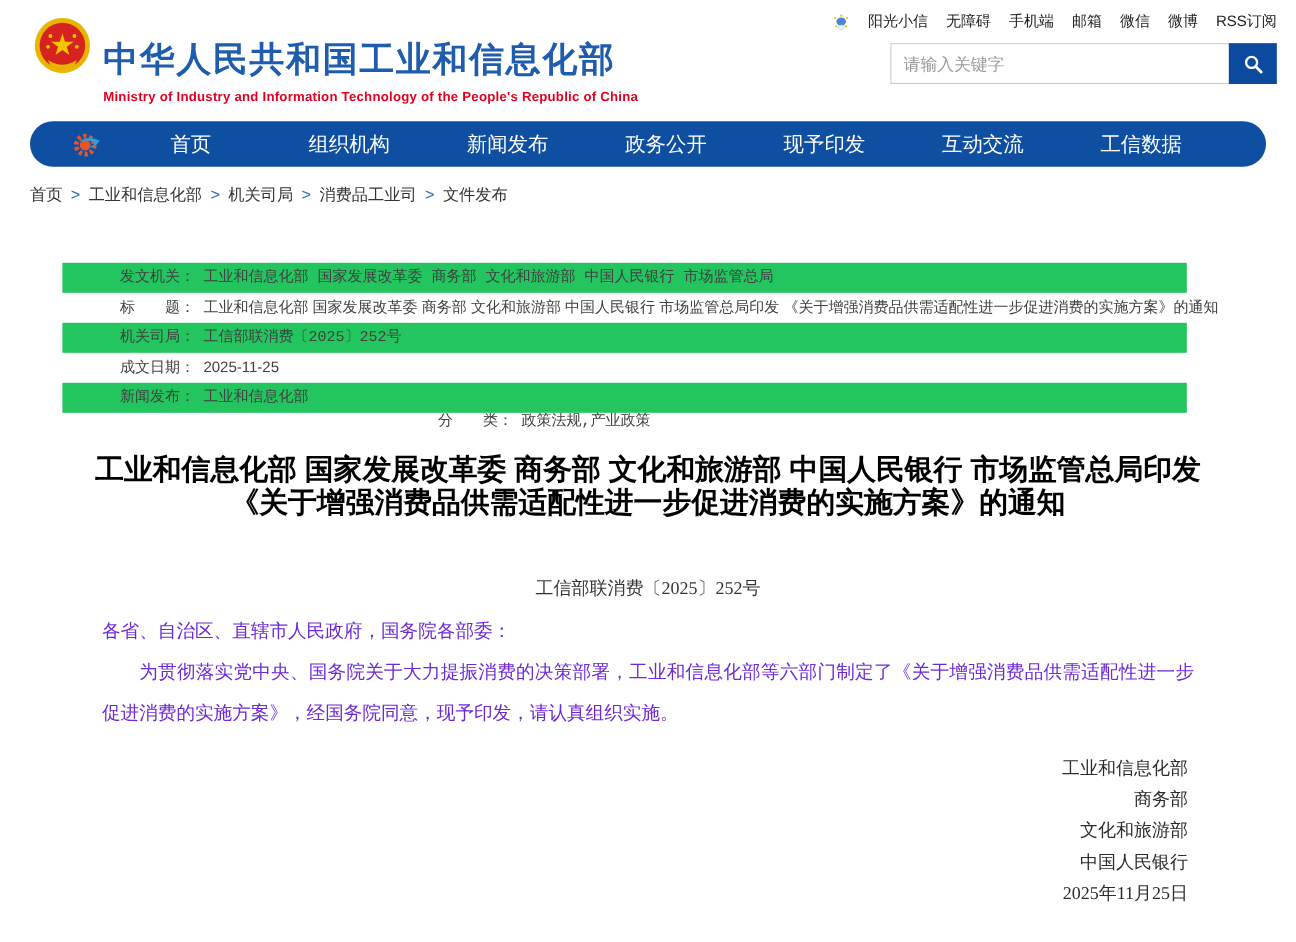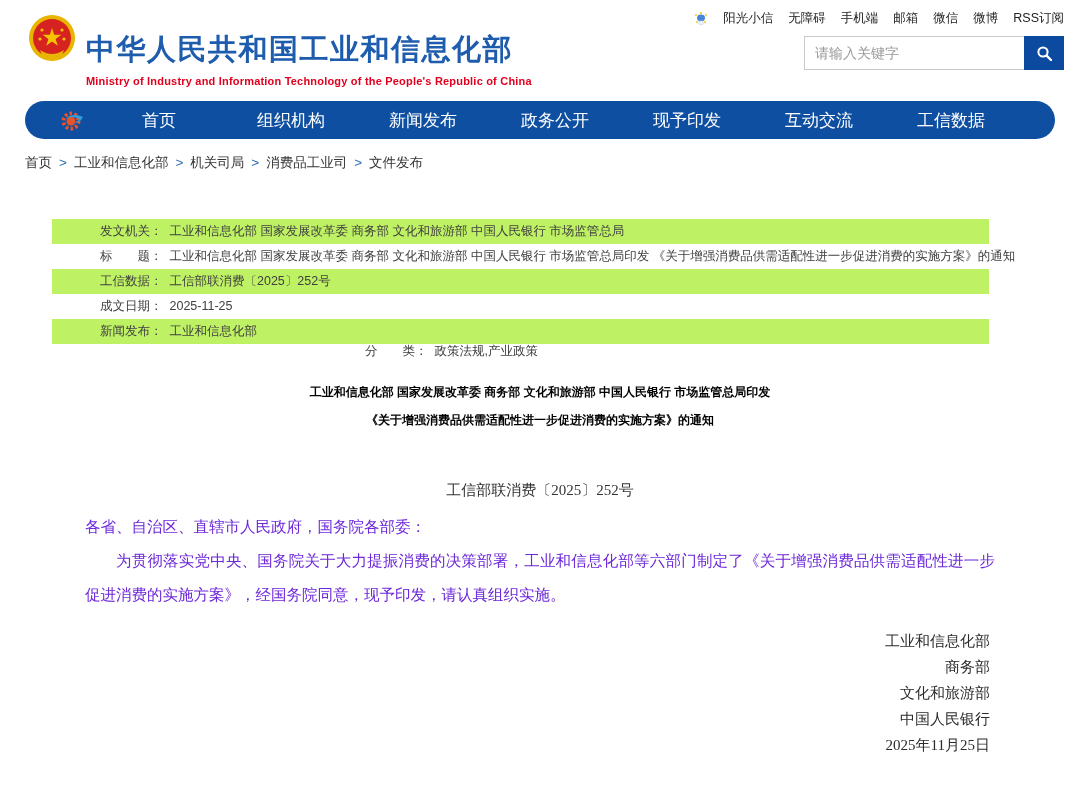--- a/index.html
+++ b/index.html
@@ -11,21 +11,21 @@
   .emblem { position:absolute; left:28px; top:14px; width:48px; height:48px; }
   .brand { position:absolute; left:86px; top:30px; }
   .brand-title { font-size:29px; font-weight:bold; color:#1e5cad; letter-spacing:1.5px; }
   .brand-sub { font-size:11px; font-weight:bold; color:#e3001f; margin-top:5px; letter-spacing:.2px; }
 
   .toplinks { position:absolute; top:10px; right:16px; display:flex; gap:15px;
     font-size:12.5px; color:#222; }
   .toplinks span.link { cursor:pointer; }
   .mascot { width:14px; height:16px; display:inline-block; }
 
-  .searchbar { position:absolute; top:36px; right:16px; width:260px; height:34px;
+  .searchbar { position:absolute; top:36px; right:16px; width:322px; height:34px;
     border:1px solid #c9c9c9; display:flex; background:#fff; }
   .searchbar input { flex:1; border:none; outline:none; padding:0 10px; font-size:14px; color:#555;
     font-family:"Liberation Sans",sans-serif; }
   .searchbar input::placeholder { color:#999; }
   .search-btn { width:40px; height:34px; margin:-1px -1px -1px 0; background:#0b4a9f; border:none;
     display:flex; align-items:center; justify-content:center; cursor:pointer; }
 
   
   .nav { margin:6px 25px 0 25px; height:38px; background:#0e4fa1; border-radius:19px;
     display:flex; align-items:center; padding:0 38px 0 34px; }
@@ -33,27 +33,27 @@
   .nav-item { flex:1; text-align:center; color:#fff; font-size:17px; cursor:pointer; white-space:nowrap; }
 
   
   .breadcrumb { margin:15px 0 0 25px; font-size:13.5px; color:#333; }
   .breadcrumb .crumb { cursor:pointer; }
   .breadcrumb .sep { color:#2e6db4; margin:0 7px; }
 
   
   .meta { margin:47px 0 0 52px; width:937px; font-size:12.5px; color:#404040; }
   .meta-row { position:relative; min-height:25px; line-height:25px; padding-left:48px; white-space:nowrap; }
-  .meta-row.alt { background:#bef264; }
+  .meta-row.alt { background:#22c55e;font-family:Liberation Mono, monospace; }
   .meta-label { color:#404040; }
   .meta-value { margin-left:7px; }
   .meta-col2 { position:absolute; left:313px; top:0;margin-top:20px; }
 
   
-  .doc-title { margin-top:34px; text-align:center; font-size:12px; font-weight:bold; color:#000;
+  .doc-title { margin-top:34px; text-align:center; font-size:24px; font-weight:bold; color:#000;
     line-height:28px; }
   .doc-number { margin-top:47px; text-align:center; font-size:15px; color:#333;
     font-family:"Liberation Serif","DejaVu Serif",serif; }
   .doc-body { margin:10px 85px 0 85px; font-size:15.5px; line-height:34px; color:#6d28d9;
     font-family:"Liberation Serif","DejaVu Serif",serif; }
   .doc-body .para { text-indent:2em; text-align:justify; }
   .signatures { margin:16px 90px 0 0; text-align:right; font-size:15px; line-height:26px; color:#2b2b2b;
     font-family:"Liberation Serif","DejaVu Serif",serif; }
 </style>
 </head>
@@ -120,21 +120,21 @@
     <div class="nav-item">现予印发</div>
     <div class="nav-item">互动交流</div>
     <div class="nav-item">工信数据</div>
   </div>
 
 <div class="breadcrumb"><span class="crumb">首页</span><span class="sep">&gt;</span><span class="crumb">工业和信息化部</span><span class="sep">&gt;</span><span class="crumb">机关司局</span><span class="sep">&gt;</span><span class="crumb">消费品工业司</span><span class="sep">&gt;</span><span class="crumb">文件发布</span></div>
 
 <div class="meta">
     <div class="meta-row alt"><span class="meta-label">发文机关：</span><span class="meta-value">工业和信息化部 国家发展改革委 商务部 文化和旅游部 中国人民银行 市场监管总局</span></div>
     <div class="meta-row"><span class="meta-label">标　　题：</span><span class="meta-value">工业和信息化部 国家发展改革委 商务部 文化和旅游部 中国人民银行 市场监管总局印发 《关于增强消费品供需适配性进一步促进消费的实施方案》的通知</span></div>
-    <div class="meta-row alt"><span class="meta-label">工信数据：</span><span class="meta-value">工信部联消费〔2025〕252号</span></div>
+    <div class="meta-row alt"><span class="meta-label">机关司局：</span><span class="meta-value">工信部联消费〔2025〕252号</span></div>
     <div class="meta-row"><span class="meta-label">成文日期：</span><span class="meta-value">2025-11-25</span><span class="meta-col2"><span class="meta-label">发布日期：</span><span class="meta-value">2025-11-26</span></span></div>
     <div class="meta-row alt"><span class="meta-label">新闻发布：</span><span class="meta-value">工业和信息化部</span><span class="meta-col2"><span class="meta-label">分　　类：</span><span class="meta-value">政策法规,产业政策</span></span></div>
   </div>
 
 <div class="doc-title">
   <div>工业和信息化部 国家发展改革委 商务部 文化和旅游部 中国人民银行 市场监管总局印发</div>
   <div>《关于增强消费品供需适配性进一步促进消费的实施方案》的通知</div>
 </div>
 
 <div class="doc-number">工信部联消费〔2025〕252号</div>

